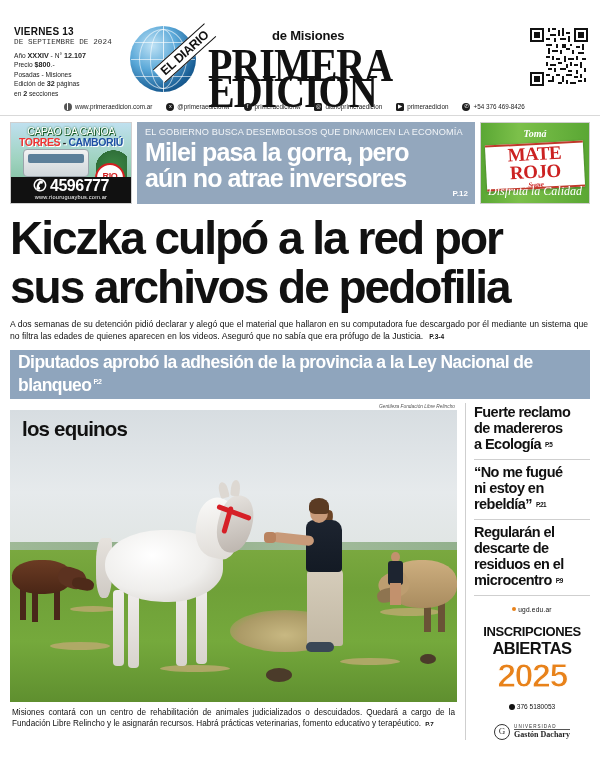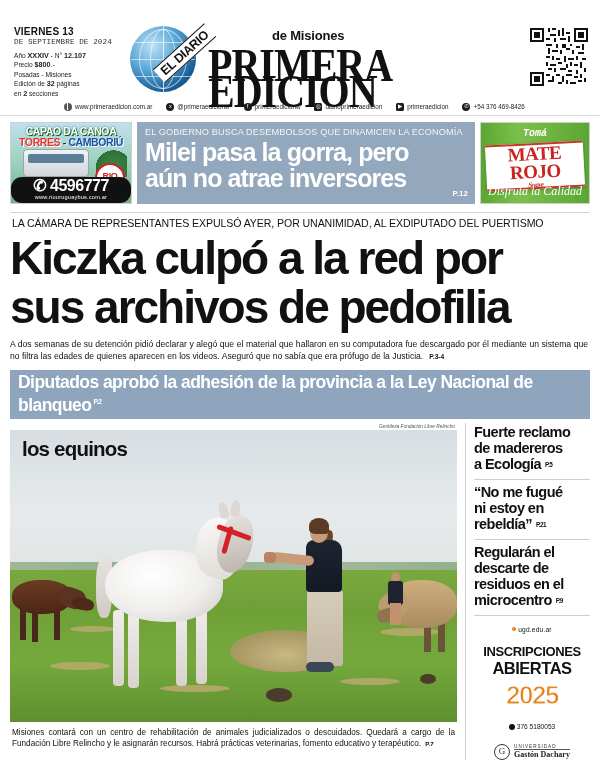--- a/index.html
+++ b/index.html
@@ -221,21 +221,21 @@
     position: relative;
     overflow: hidden;
     border: 1px solid #cfcfcf;
     box-sizing: border-box;
   }
   .ad-bus .t1 {
     position: absolute;
     top: 2px; left: 0; right: 0;
     text-align: center;
     font-size: 10.5px;
-    font-weight: bold;
+    font-weight: normal;
     color: #fff;
     letter-spacing: -0.4px;
     text-shadow: 0 0 2px #1b6b2c, 1px 1px 0 #14521f;
   }
   .ad-bus .t2 {
     position: absolute;
     top: 13px; left: 0; right: 0;
     text-align: center;
     font-size: 10.5px;
     font-weight: bold;
@@ -303,21 +303,20 @@
     font-style: normal;
     color: #d32020;
   }
   .ad-bus .phonebar {
     position: absolute;
     left: 0; right: 0; bottom: 0;
     background: #111;
     color: #fff;
     text-align: center;
     padding: 1px 0 2px 0;
-    border-radius: 11px;
   }
   .ad-bus .phonebar .ph {
     font-size: 16px;
     font-weight: bold;
     letter-spacing: -0.5px;
     line-height: 16px;
   }
   .ad-bus .phonebar .url {
     font-size: 5.6px;
     letter-spacing: 0.2px;
@@ -364,21 +363,21 @@
     border: 1px solid #cfcfcf;
     box-sizing: border-box;
   }
   .ad-mate .toma {
     position: absolute;
     top: 5px; left: 0; right: 0;
     text-align: center;
     color: #fff;
     font-size: 10px;
     font-weight: bold;
-    font-family: Liberation Mono, monospace;
+    font-family: Liberation Serif, serif;
     font-style: italic;
   }
   .ad-mate .ribbon {
     position: absolute;
     left: 5px; right: 5px; top: 20px;
     height: 42px;
     background: #fff;
     transform: rotate(-3deg);
     box-shadow: 0 1px 3px rgba(0,0,0,.3);
     border-top: 2px solid #c0392b;
@@ -830,21 +829,21 @@
     color: #111;
   }
   .ad-ugd .l2 {
     font-size: 16.5px;
     font-weight: bold;
     letter-spacing: -0.5px;
     line-height: 18px;
     color: #111;
   }
   .ad-ugd .year {
-    font-size: 26px;
+    font-size: 34px;
     font-weight: bold;
     letter-spacing: -1.5px;
     line-height: 36px;
     color: #e8821a;
     -webkit-text-stroke: 1px #fff;
   }
   .ad-ugd .tel {
     font-size: 6.6px;
     color: #111;
     margin-top: 10px;
@@ -1088,21 +1087,20 @@
       <div class="rb-text">
         <span class="l1">MATE</span>
         <span class="l2">ROJO</span>
         <span class="l3">Suave</span>
       </div>
       <div class="disfruta">Disfrutá la Calidad</div>
     </div>
   </div>
 
   <div class="maincol">
-    <div class="main-kicker">LA CÁMARA DE REPRESENTANTES EXPULSÓ AYER, POR UNANIMIDAD, AL EXDIPUTADO DEL PUERTISMO</div>
     <div class="main-hl">Kiczka culpó a la red por</div>
     <div class="main-hl">sus archivos de pedofilia</div>
     <div class="main-sub">
       <span>A dos semanas de su detención pidió declarar y alegó que el material que hallaron en su computadora fue descargado por él mediante un sistema que no filtra las edades de quienes aparecen en los videos. Aseguró que no sabía que era prófugo de la Justicia.</span><span class="pg">P.3-4</span>
     </div>
     <div class="banner-blue">
       <span>Diputados aprobó la adhesión de la provincia a la Ley Nacional de blanqueo</span><span class="pg">P.2</span>
     </div>
   </div>
 

